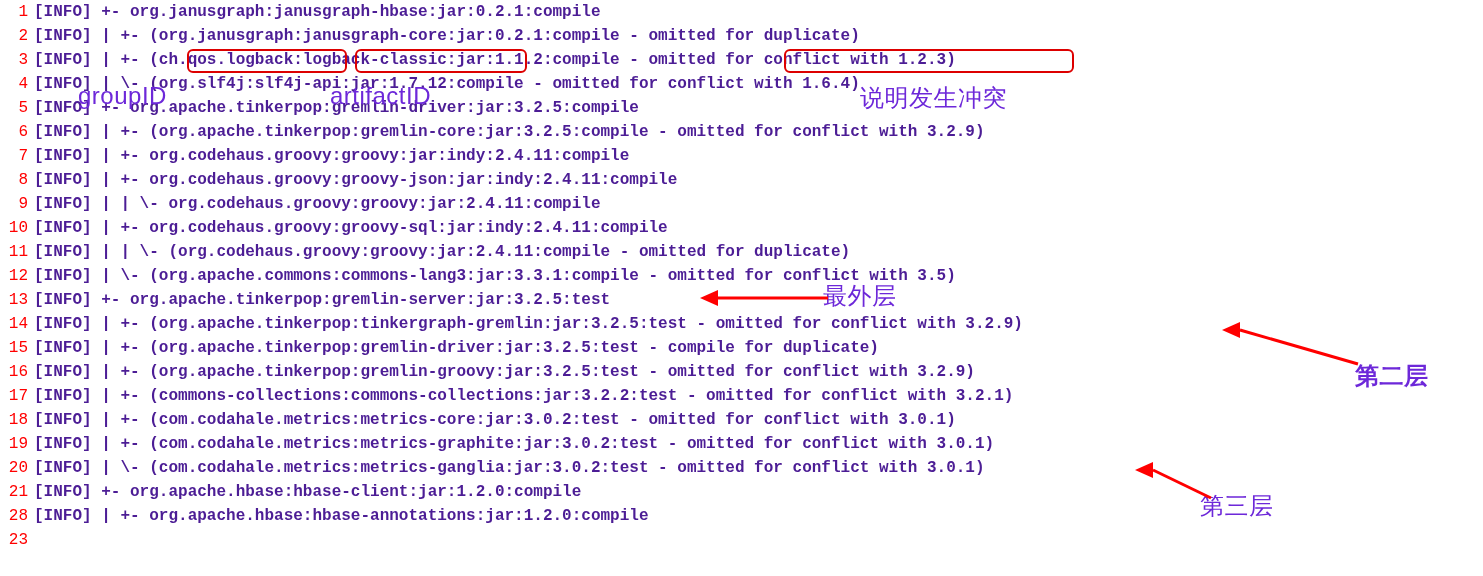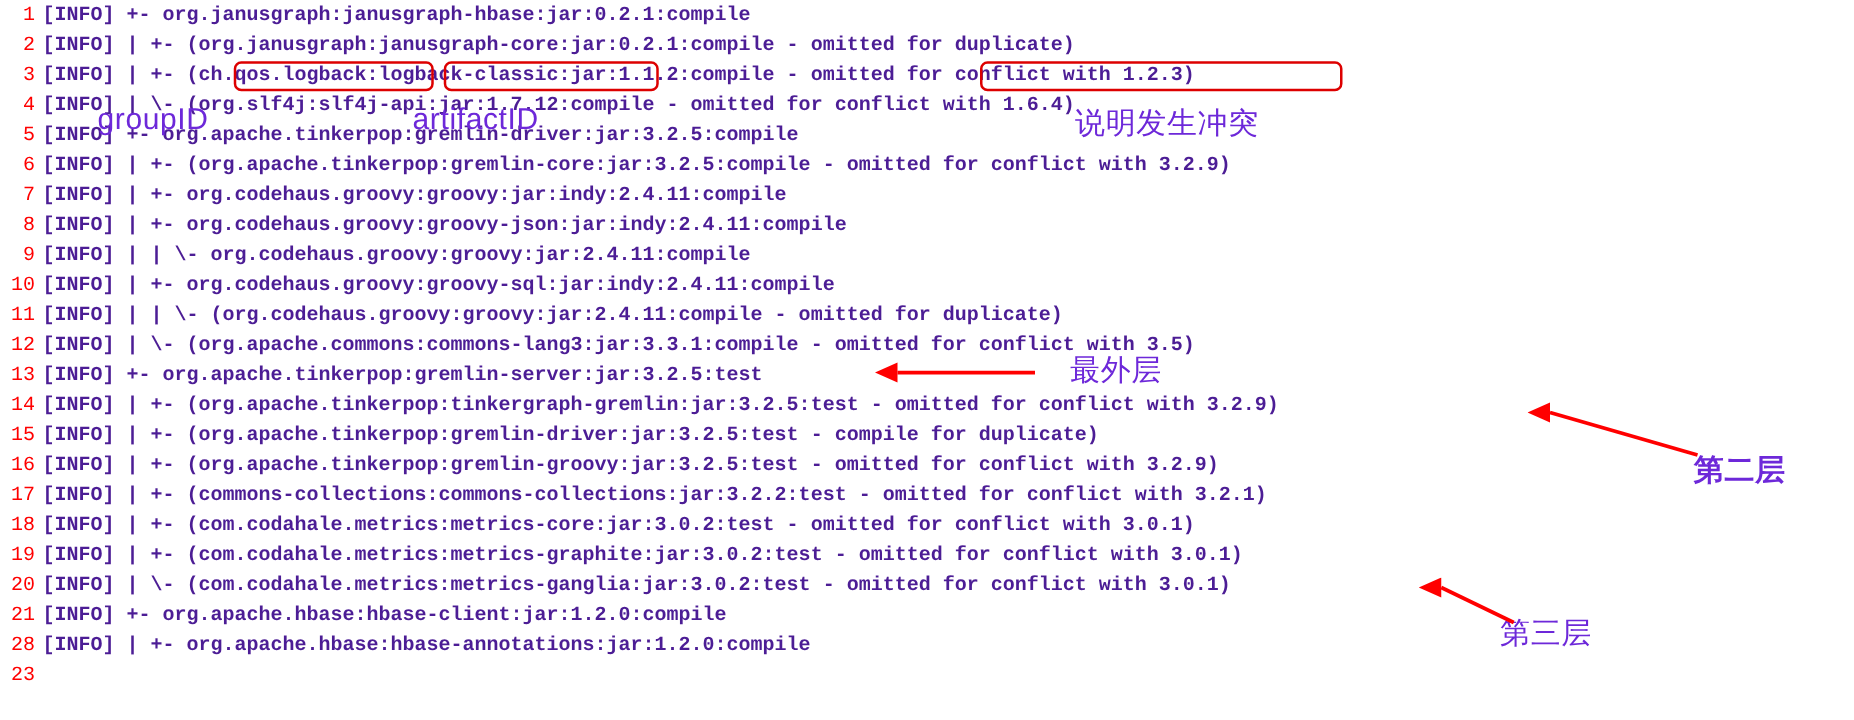--- a/index.html
+++ b/index.html
@@ -155,21 +155,21 @@
     </div>
   </div>
 
 <div class="red-box" style="left:187px; top:49px; width:160px; height:24px;"></div>
 <div class="red-box" style="left:355px; top:49px; width:172px; height:24px;"></div>
 <div class="red-box" style="left:784px; top:49px; width:290px; height:24px;"></div>
 
 <div class="anno" style="left:78px; top:82px;">groupID</div>
 <div class="anno" style="left:330px; top:82px;">artifactID</div>
 <div class="anno" style="left:860px; top:82px;">说明发生冲突</div>
-<div class="anno" style="left:856px; top:280px;font-family:Liberation Mono, monospace;">最外层</div>
+<div class="anno" style="left:823px; top:280px;font-family:Liberation Mono, monospace;">最外层</div>
 <div class="anno" style="left:1355px; top:360px;font-weight:bold;">第二层</div>
 <div class="anno" style="left:1200px; top:490px;">第三层</div>
 
 <div class="arrow" style="left:700px; top:288px;">
 <svg width="130" height="20" viewBox="0 0 130 20">
   <polygon points="0,10 18,2 18,18" fill="#f00"></polygon>
   <line x1="18" y1="10" x2="128" y2="10" stroke="#f00" stroke-width="3"></line>
 </svg>
 </div>
 

